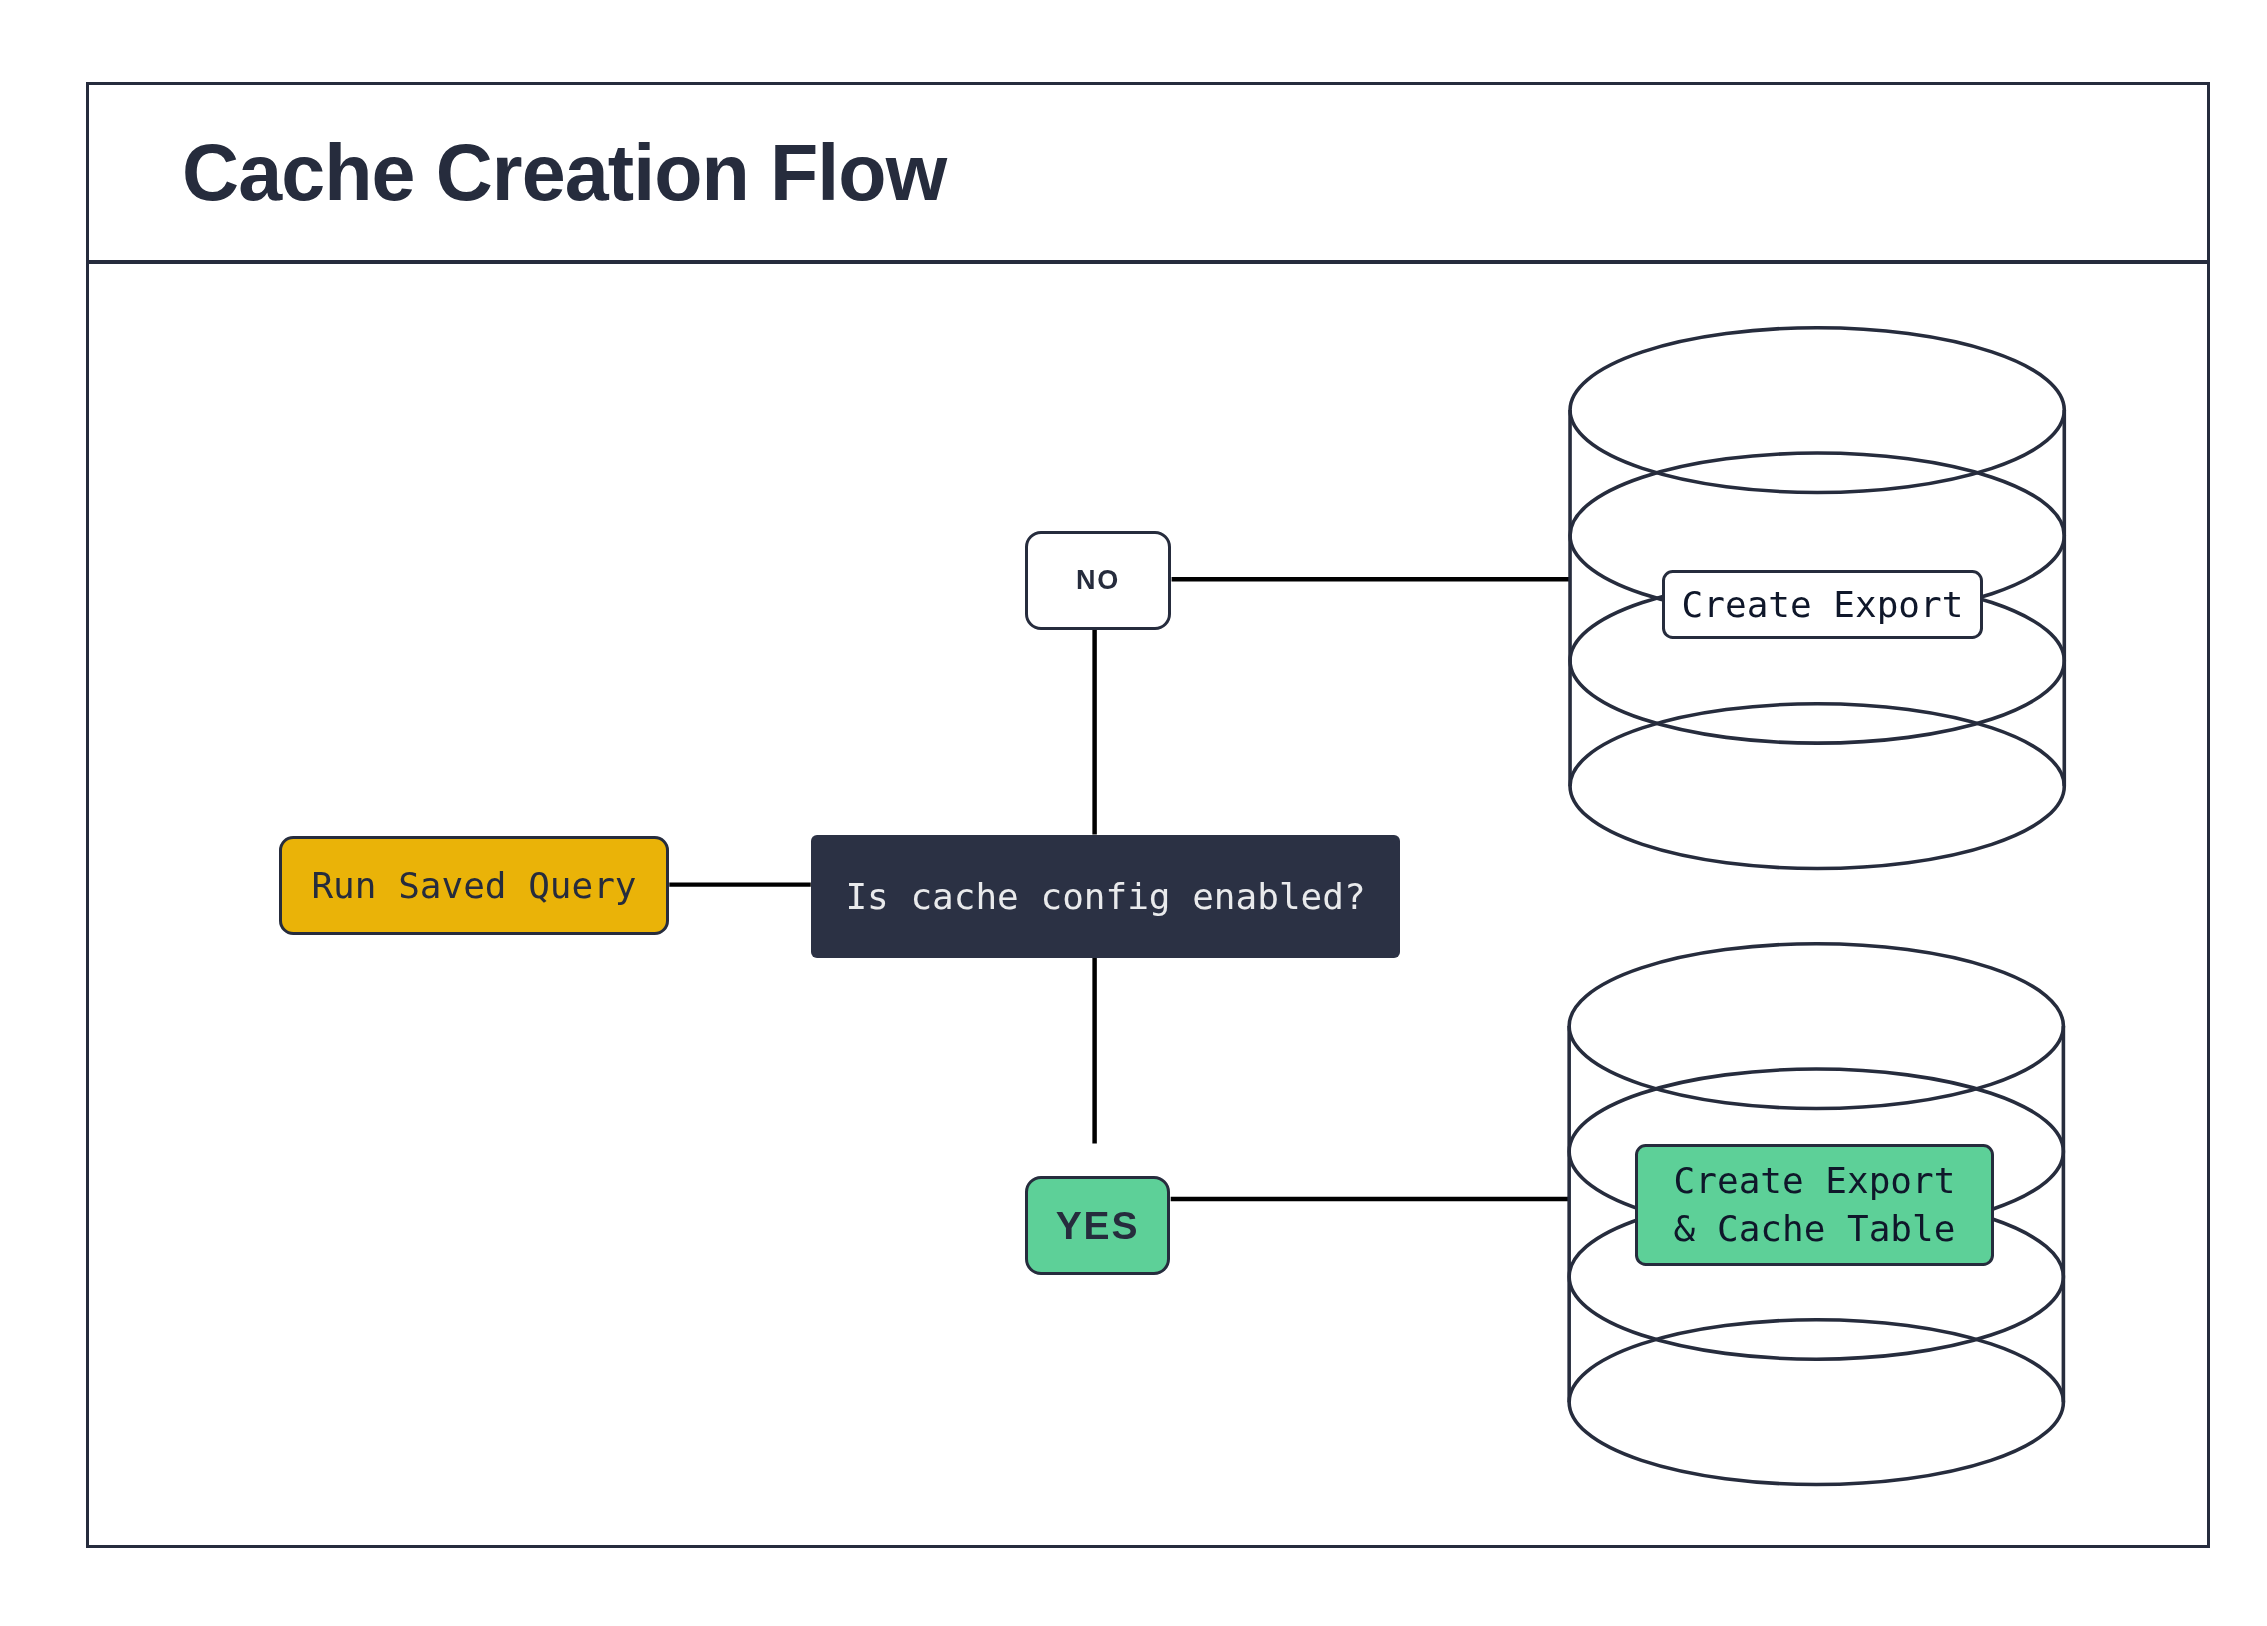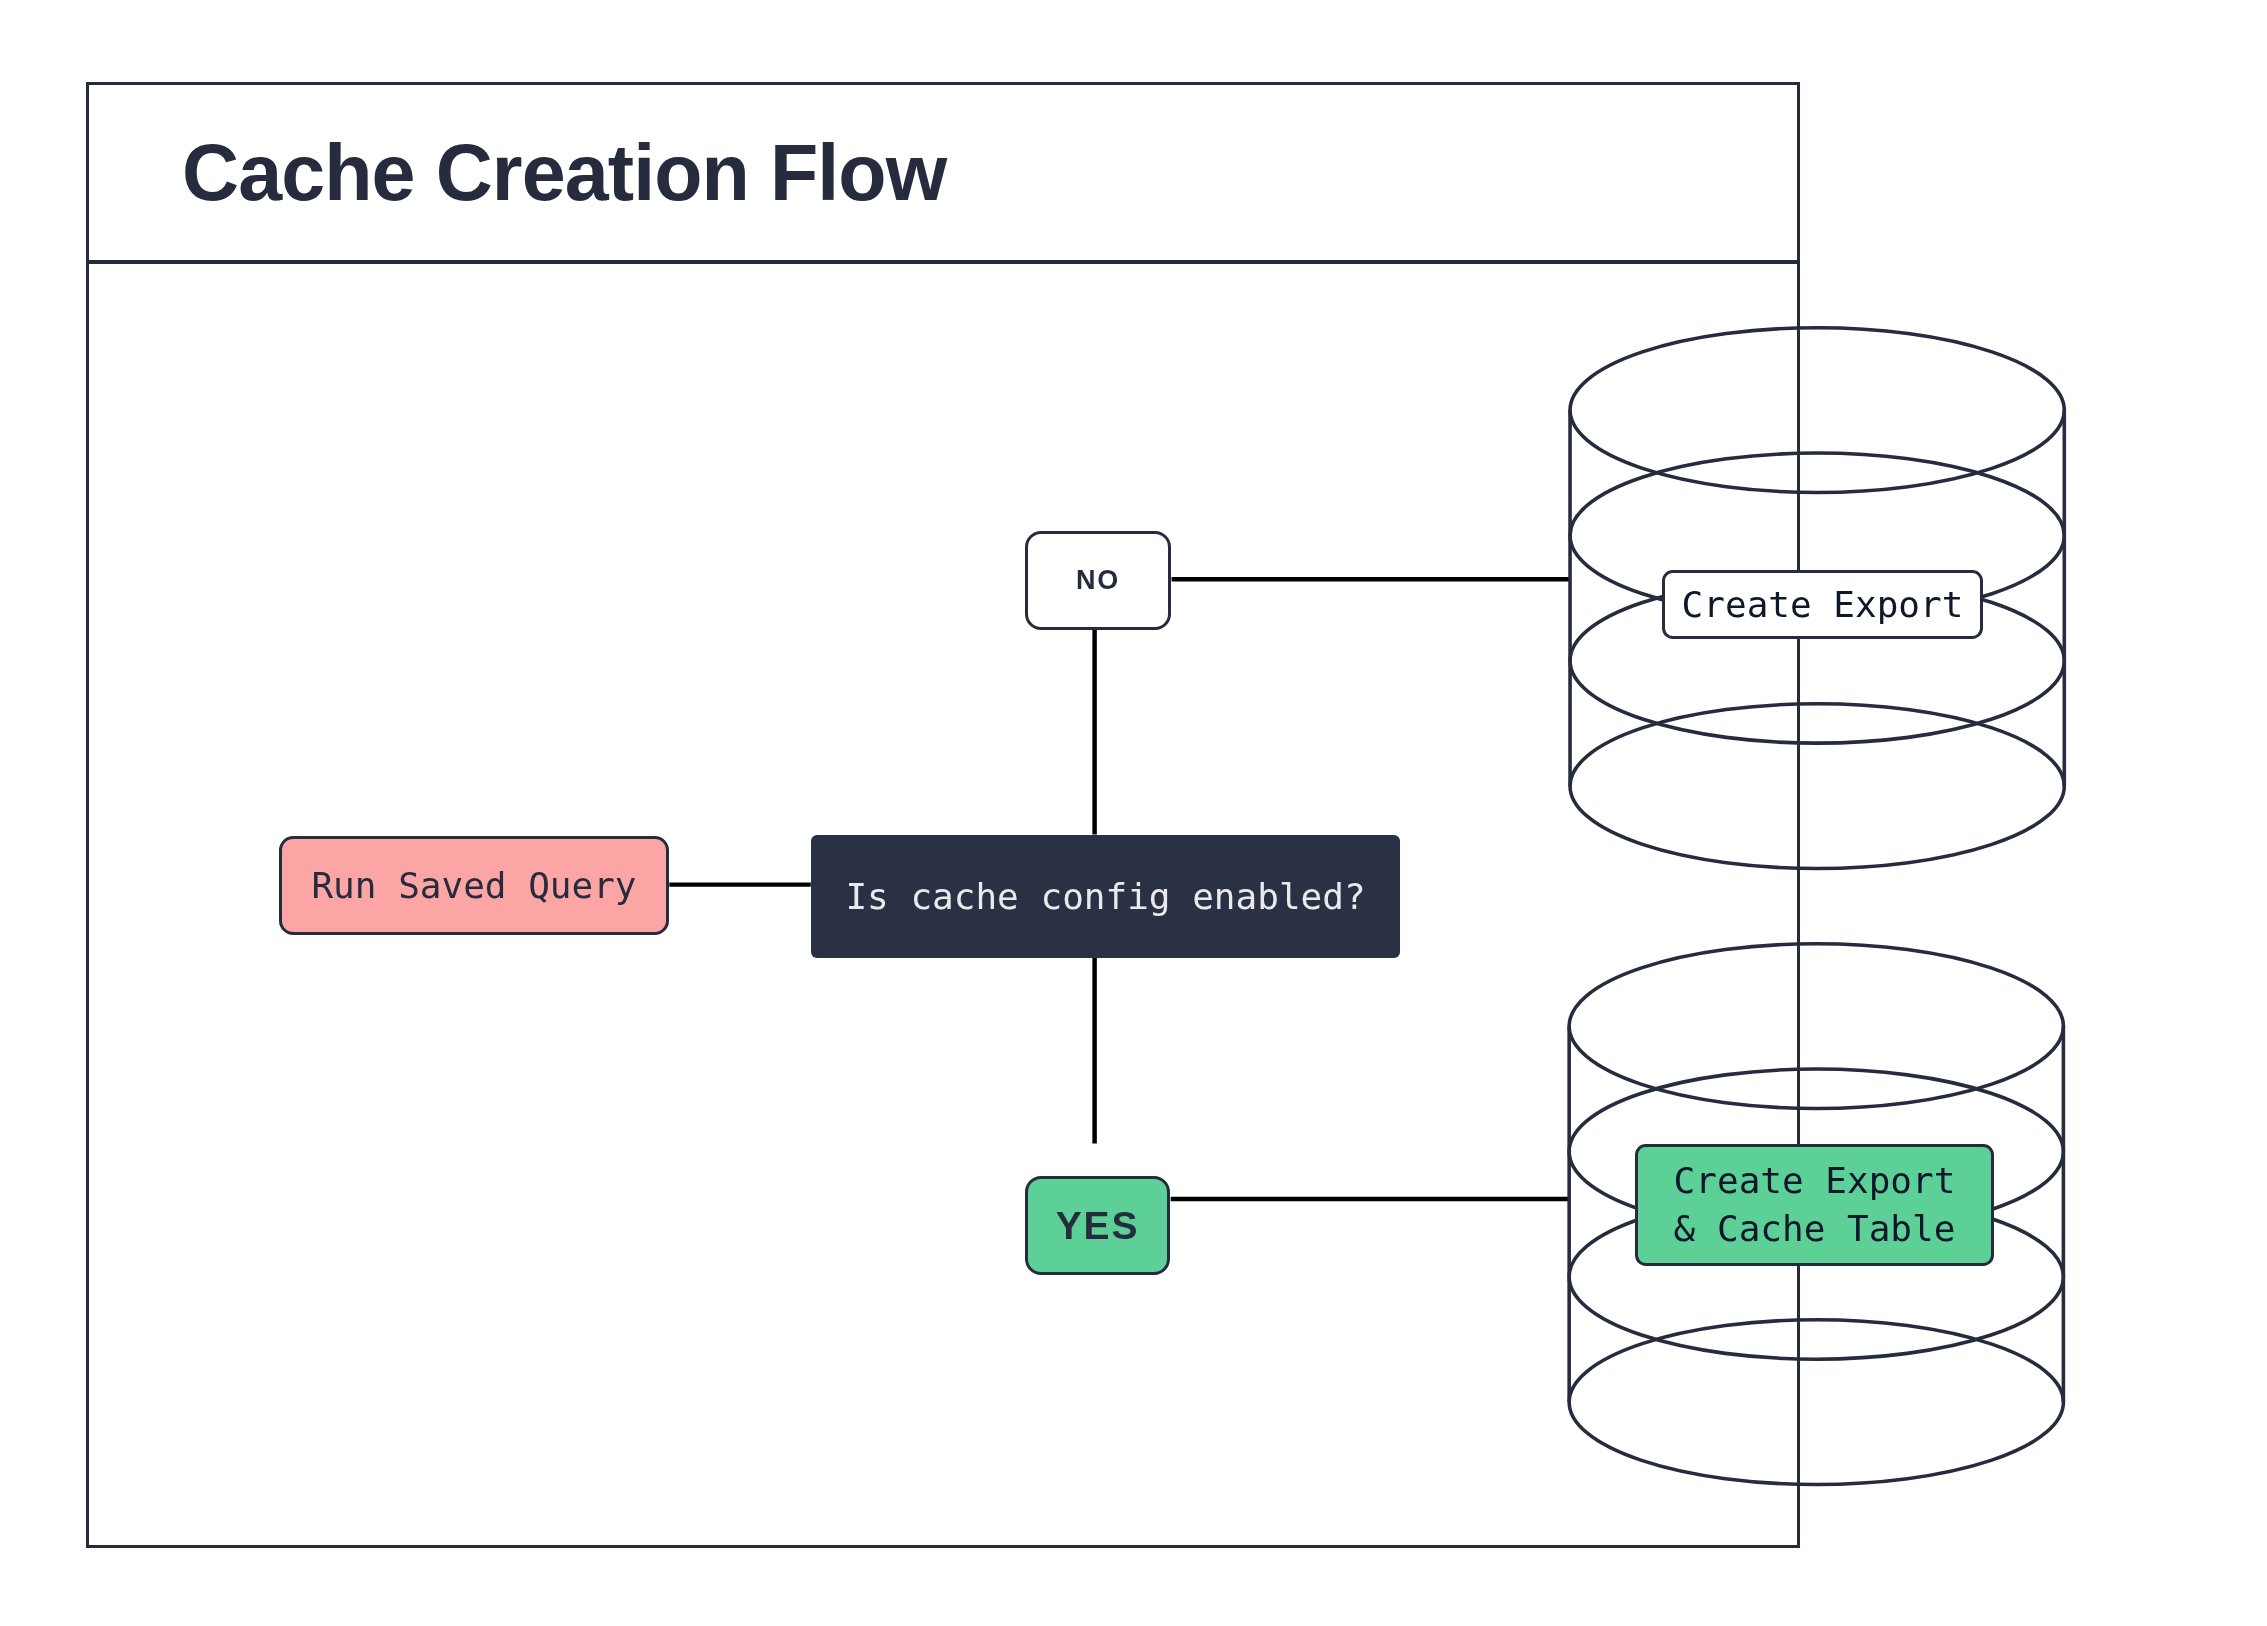--- a/index.html
+++ b/index.html
@@ -11,21 +11,21 @@
     overflow:hidden;
   }
   .stage{
     position:absolute; inset:0;
     width:2268px; height:1626px;
   }
   
   .frame{
     position:absolute;
     left:86px; top:82px;
-    width:1714px; height:1466px;
+    width:2124px; height:1466px;
     border:3.6px solid #262c3d;
     box-sizing:border-box;
     background:transparent;
   }
   .frame-header{
     position:absolute;
     left:0; top:0; right:0;
     height:179px;
     border-bottom:4.5px solid #262c3d;
     box-sizing:border-box;
@@ -51,21 +51,21 @@
     display:flex;
     align-items:center;
     justify-content:center;
     text-align:center;
     border-radius:14.3px;
     font-family:"DejaVu Sans Mono", monospace;
     color:#262c3d;
   }
   .node-start{
     left:279px; top:836px; width:390px; height:99px;
-    background:#fca5a5;
+    background:#eab308;
     border:3.6px solid #262c3d;
     font-size:36px;
   }
   .node-decision{
     left:811px; top:835px; width:589px; height:123px;
     background:#2b3144;
     color:#e9eaec;
     font-size:36px;
     border-radius:6px;
   }

